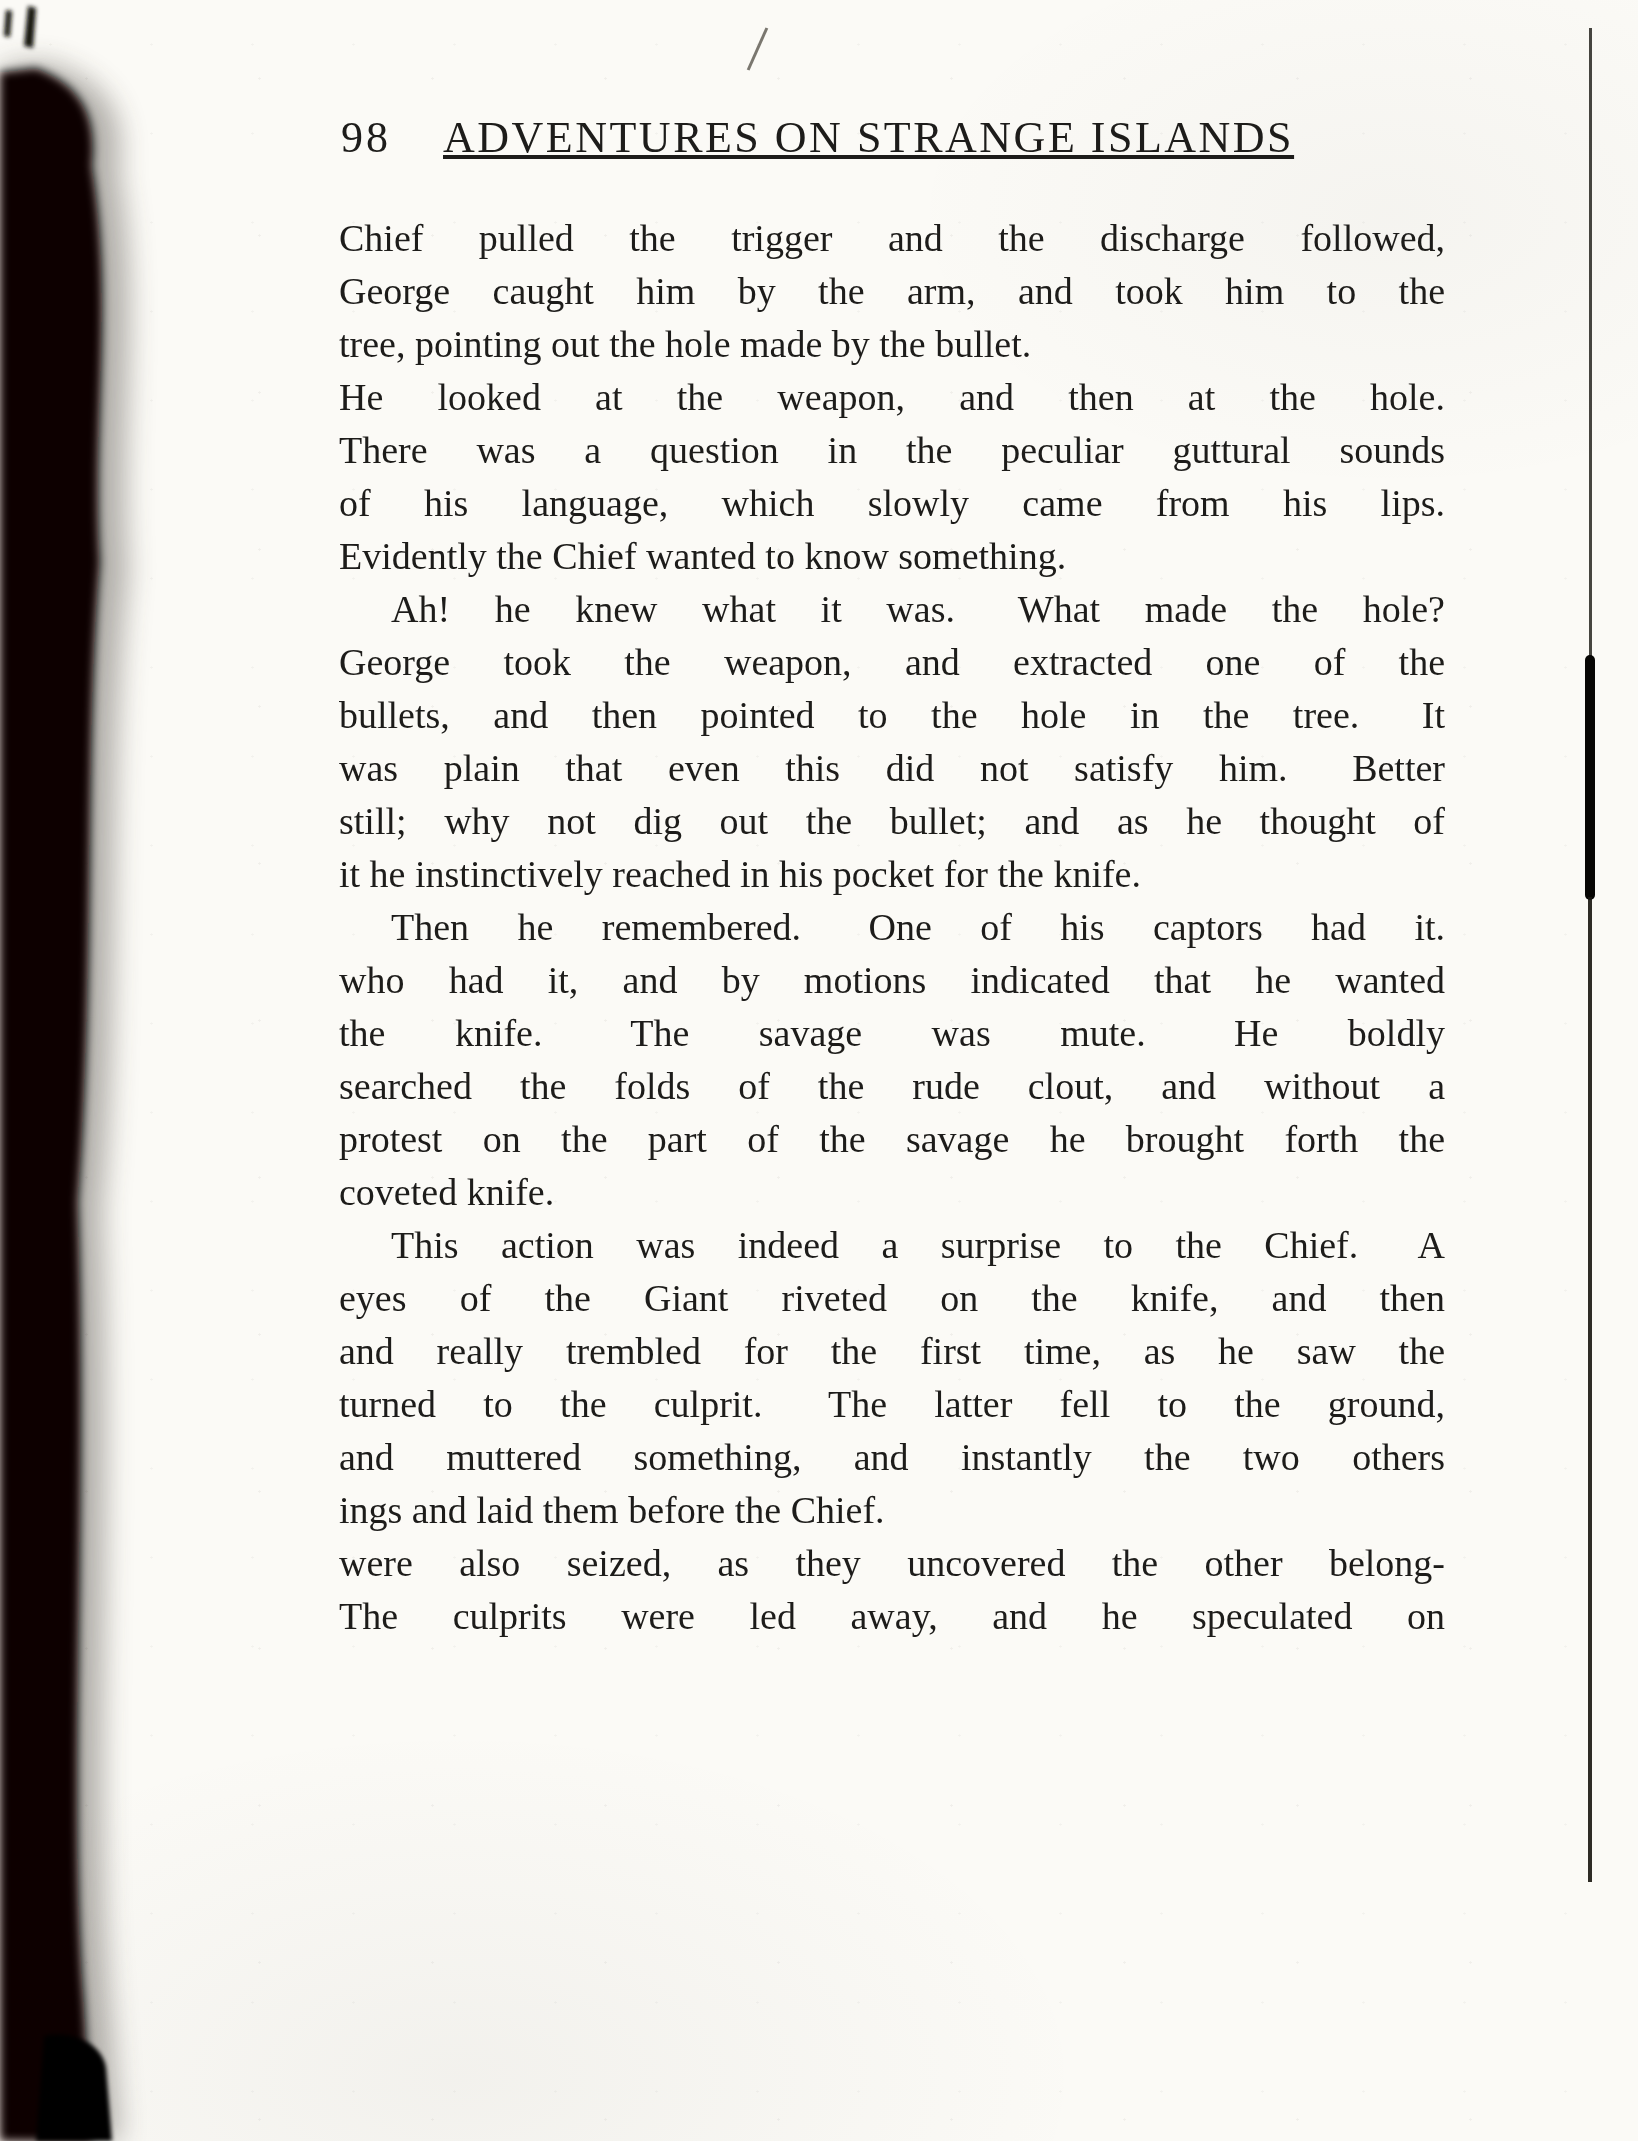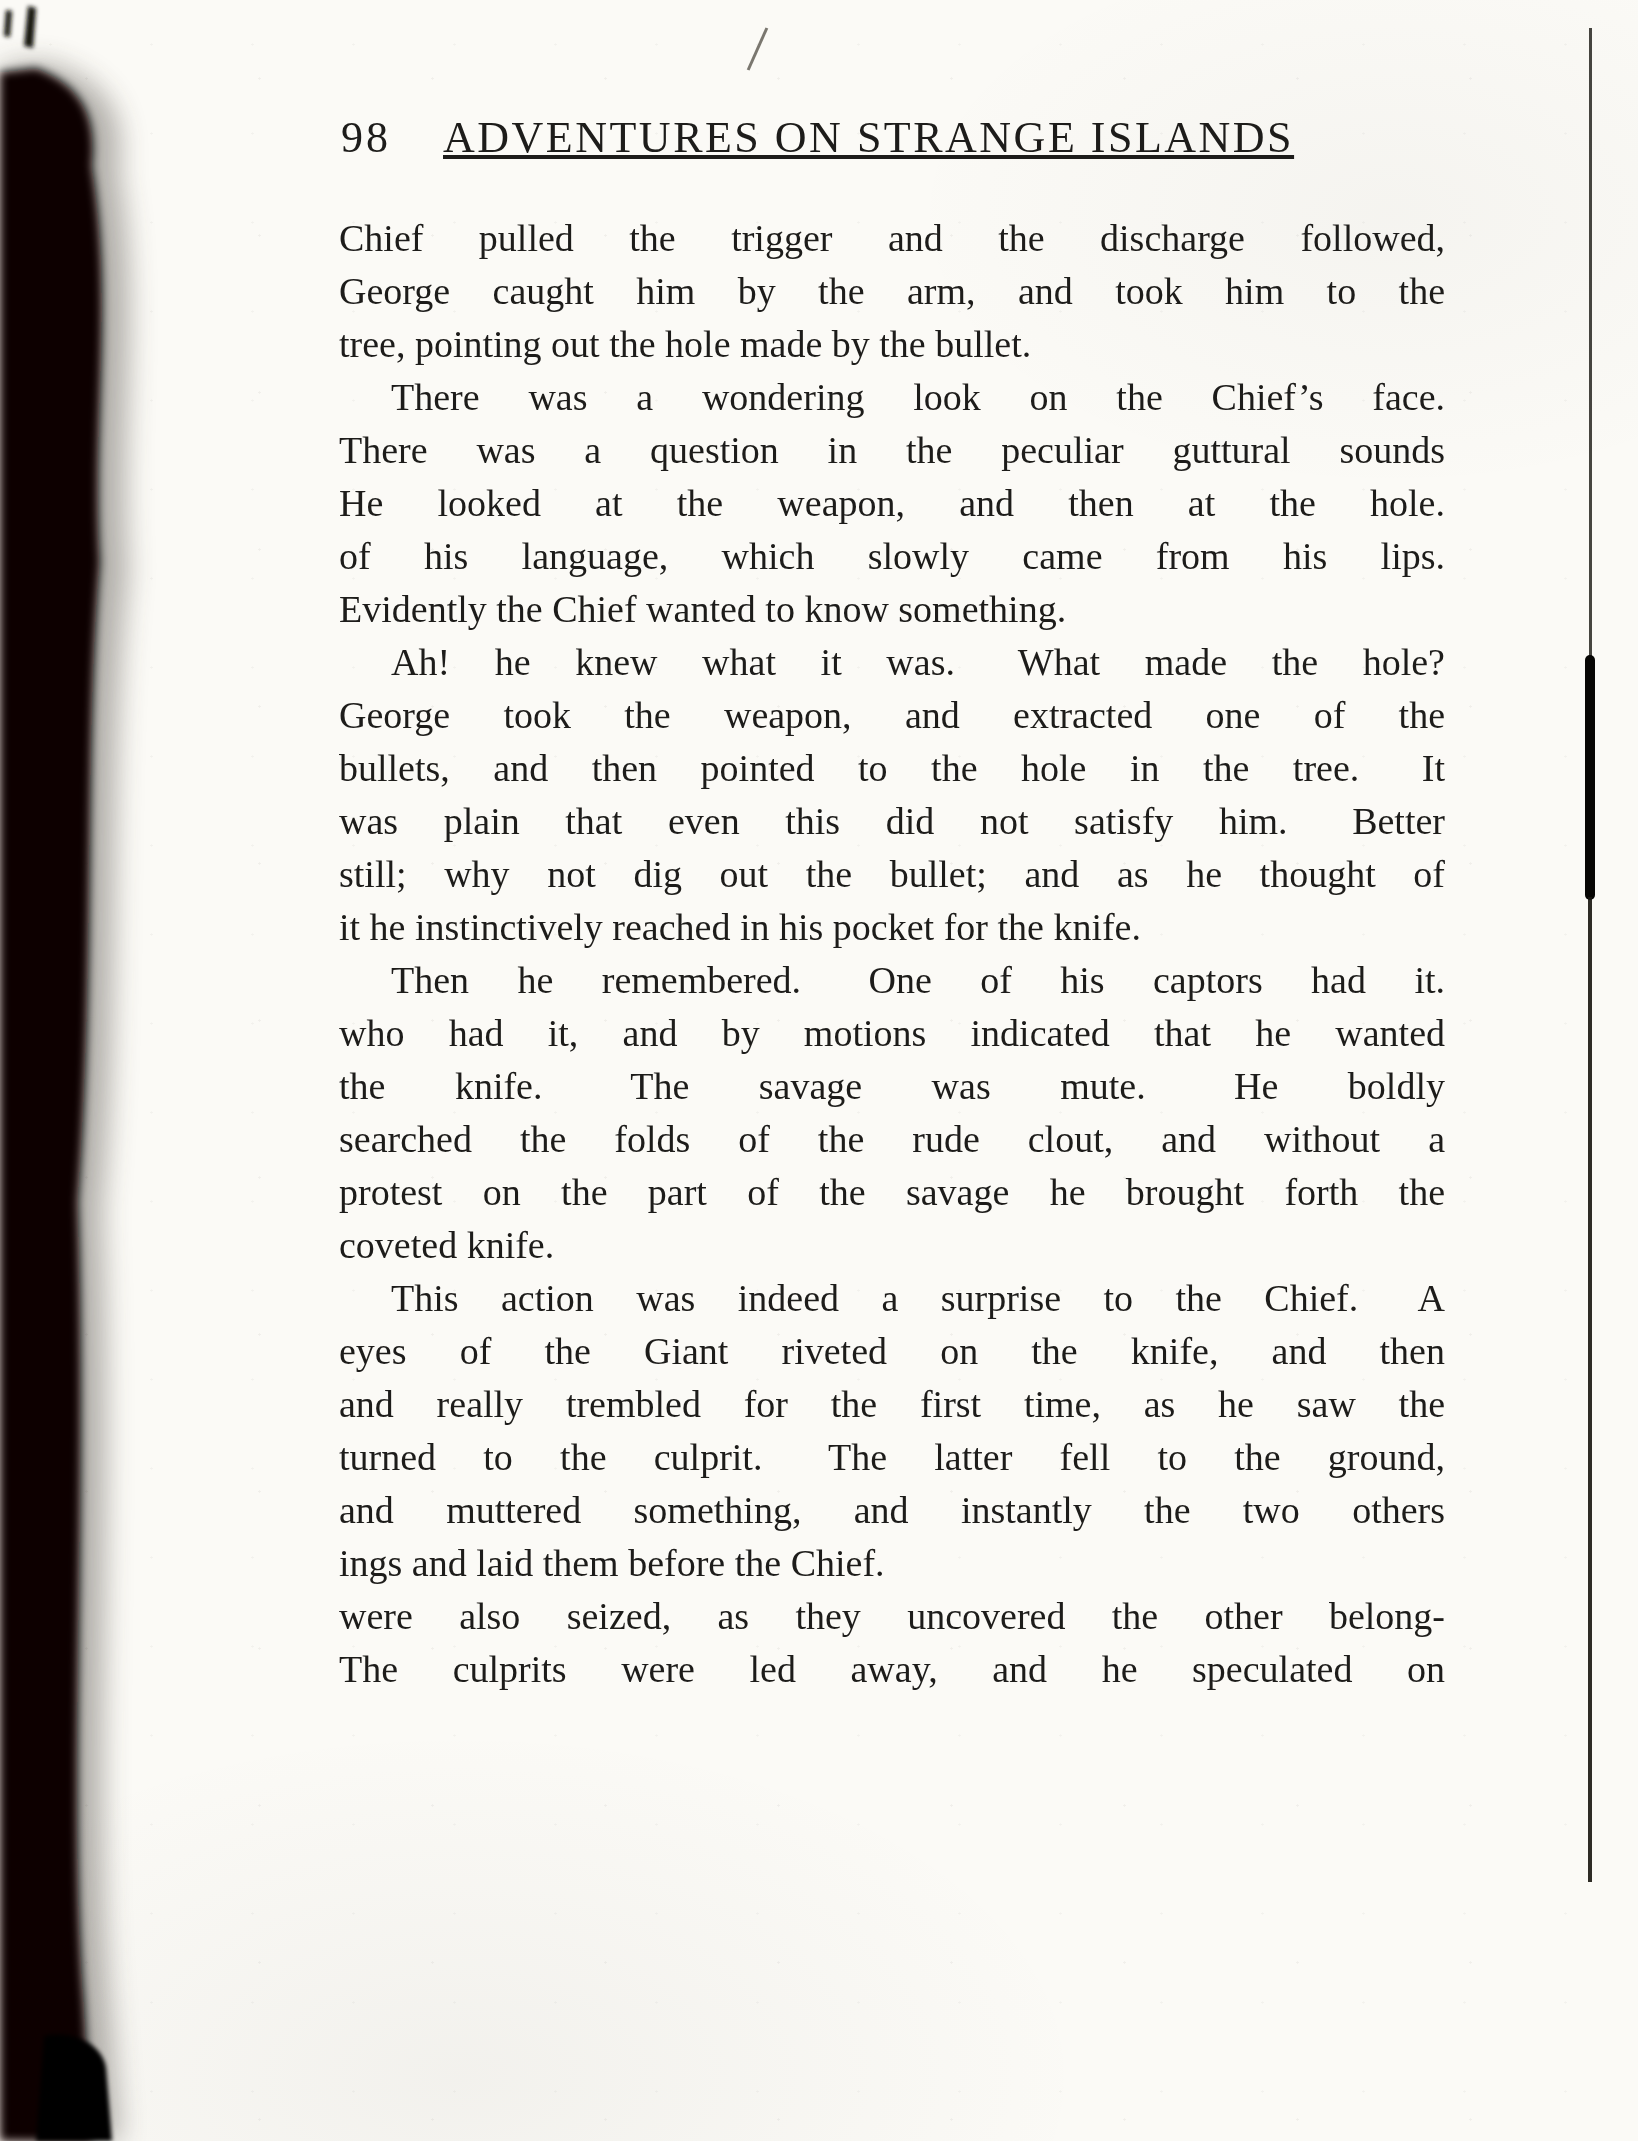--- a/index.html
+++ b/index.html
@@ -124,23 +124,22 @@
     <span class="running-title">ADVENTURES ON STRANGE ISLANDS</span>
   </div>
 
   <div class="text-block">
       <div class="paragraph">
         <div class="line">Chief pulled the trigger and the discharge followed,</div>
         <div class="line">George caught him by the arm, and took him to the</div>
         <div class="line last">tree, pointing out the hole made by the bullet.</div>
       </div>
       <div class="paragraph">
-        <div class="line indent">There was a wondering look on the Chief’s face.</div>
+        <div class="line">He looked at the weapon, and then at the hole.</div>
         <div class="line">There was a question in the peculiar guttural sounds</div>
-        <div class="line">He looked at the weapon, and then at the hole.</div>
         <div class="line">of his language, which slowly came from his lips.</div>
         <div class="line last">Evidently the Chief wanted to know something.</div>
       </div>
       <div class="paragraph">
         <div class="line indent">Ah! he knew what it was.  What made the hole?</div>
         <div class="line">George took the weapon, and extracted one of the</div>
         <div class="line">bullets, and then pointed to the hole in the tree.  It</div>
         <div class="line">was plain that even this did not satisfy him.  Better</div>
         <div class="line">still; why not dig out the bullet; and as he thought of</div>
         <div class="line last">it he instinctively reached in his pocket for the knife.</div>

